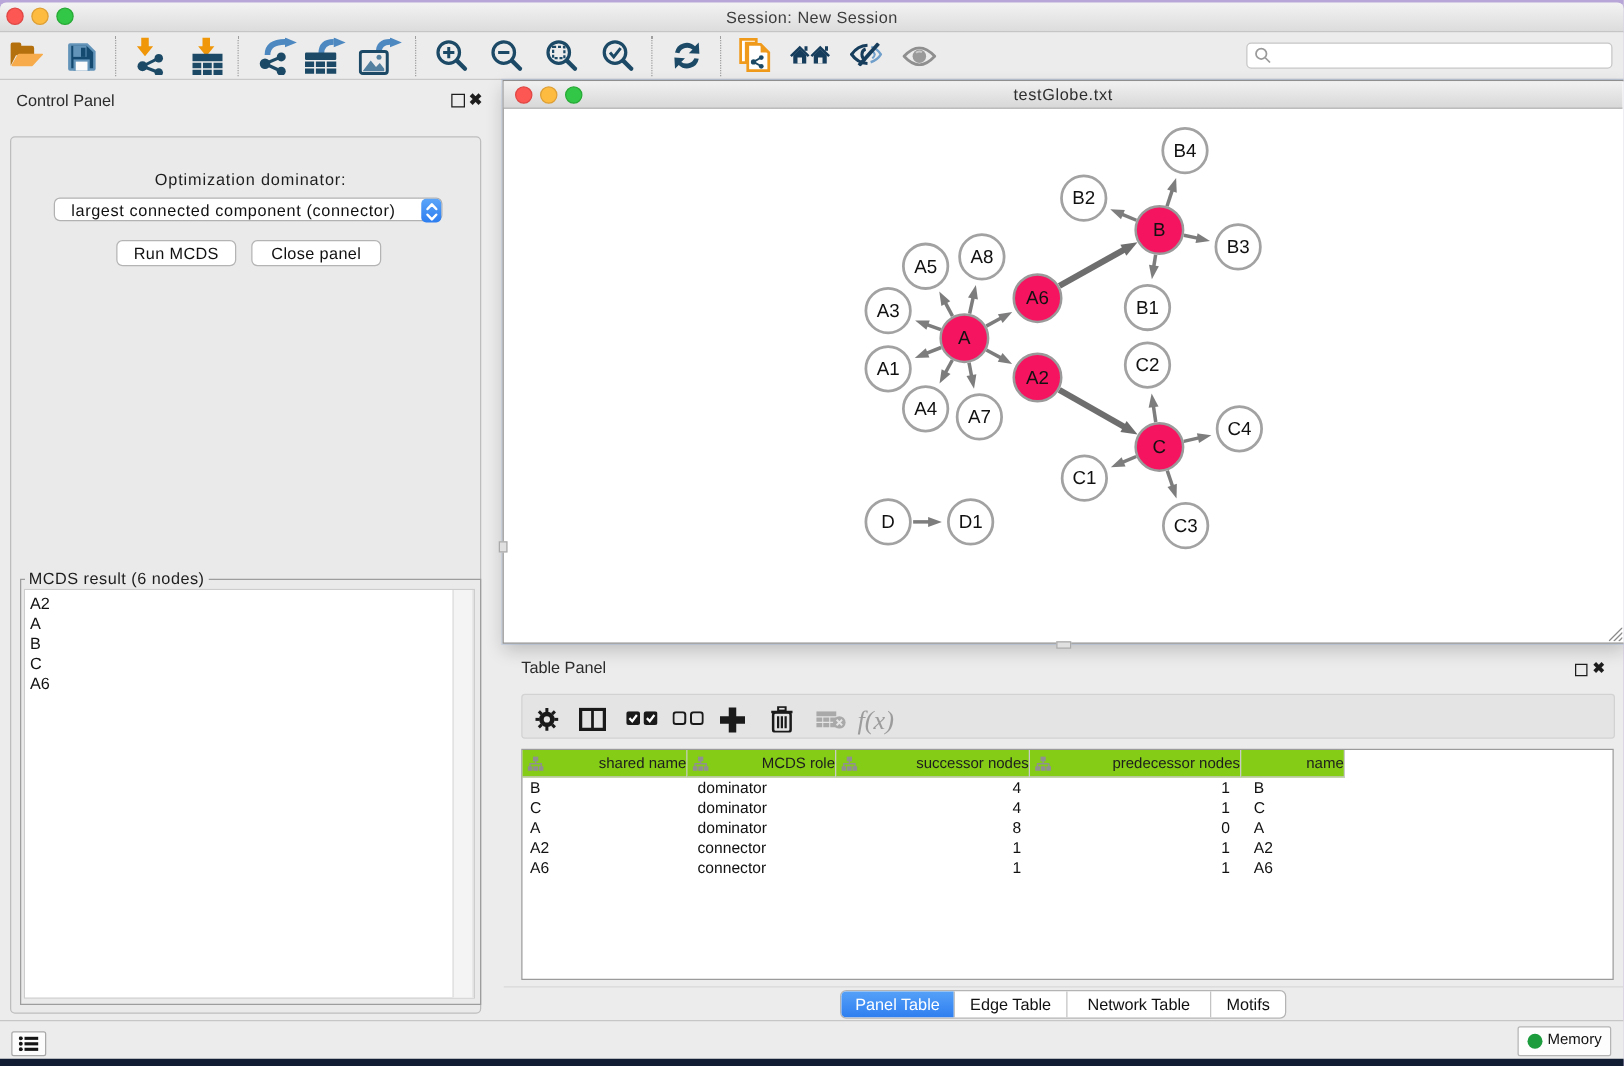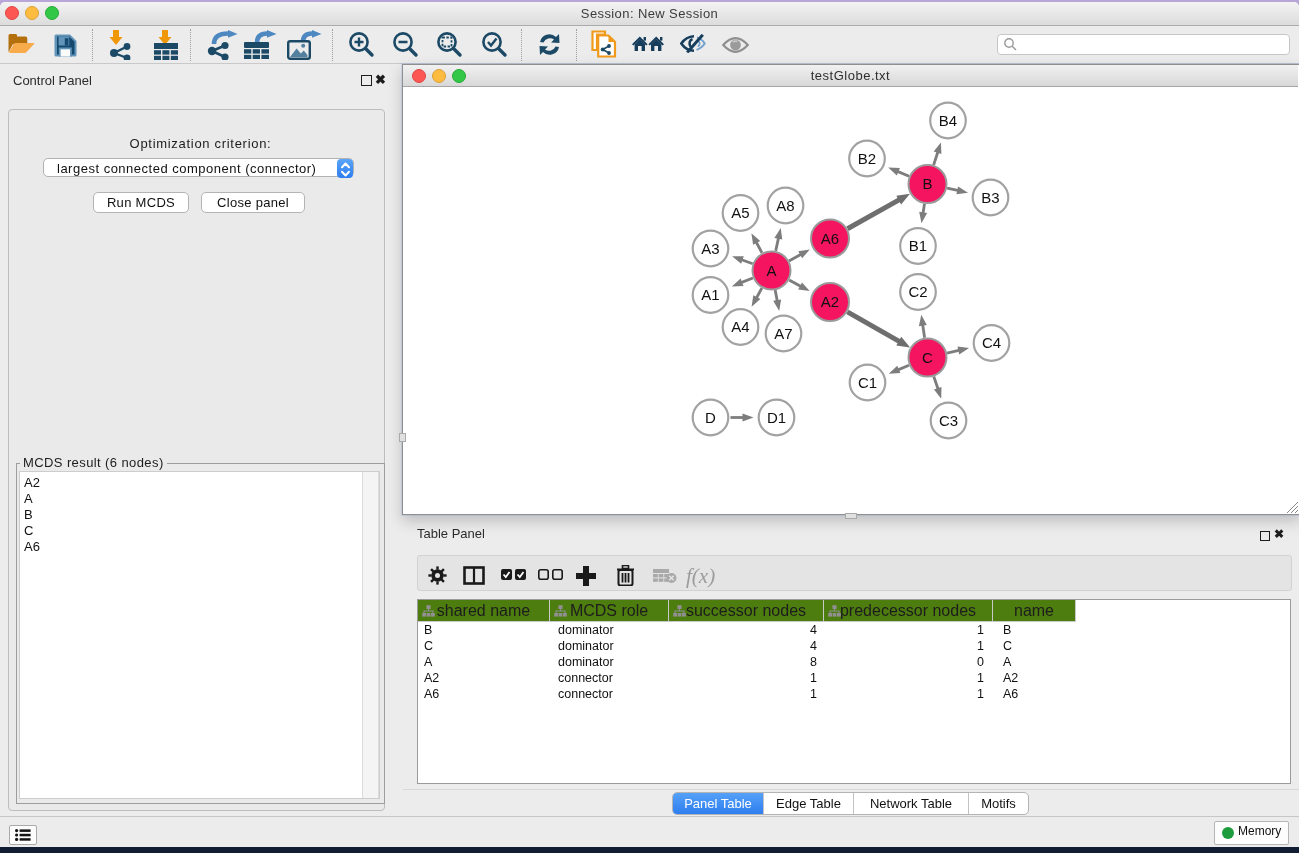--- a/index.html
+++ b/index.html
@@ -47,23 +47,23 @@
               border-left:1px solid #dcdcdc;border-right:1px solid #dcdcdc}
   
   .iwin-titlebar{background:linear-gradient(#f1f1f1,#d8d8d8);
                  border-bottom:1px solid #a6a6a6}
   
   #tp-title{left:417px;top:524px;font-size:13px;color:#2b2b2b}
   #tp-toolbar{left:417px;top:553px;width:873px;height:34px;background:#e4e4e4;
               border:1px solid #d2d2d2;border-radius:3px}
   #ntable{left:417px;top:597px;width:872px;height:183px;background:#fff;
           border:1px solid #9b9b9b}
-  .th{top:0;height:21px;background:#4d7c0f;border-right:1px solid #c9c9c9;
-      border-bottom:1px solid #c9c9c9;font-size:16px;color:#1d1d1d;
-      text-align:center;line-height:21px}
+  .th{top:0;height:21px;background:#84cc16;border-right:1px solid #c9c9c9;
+      border-bottom:1px solid #c9c9c9;font-size:12px;color:#1d1d1d;
+      text-align:right;line-height:21px}
   .td{font-size:12.5px;color:#111;height:16px;line-height:16px}
   
   #statusbar{left:0;top:814px;width:1299px;height:31px;background:#ececec;
              border-top:1px solid #c6c6c6}
   #memorybtn{left:1214px;top:5px;width:73px;height:22px;background:#fdfdfd;
              border:1px solid #b5b5b5;border-radius:2px;font-size:12px;color:#111}
   #bottomstrip{left:0;top:847px;width:1299px;height:6px;background:#101d33}
 </style></head>
 <body>
 <div class="abs" id="appwin">
@@ -203,21 +203,21 @@
     <svg class="abs" style="left:1003px;top:11px" width="15" height="15" viewBox="0 0 15 15">
         <circle cx="6" cy="6" r="4.2" fill="none" stroke="#9a9a9a" stroke-width="1.4"></circle>
         <line x1="9.2" y1="9.2" x2="13" y2="13" stroke="#9a9a9a" stroke-width="1.4"></line>
       </svg>
   </div>
 
   <div class="abs" id="cp-title">Control Panel</div>
   <div class="abs" style="left:361px;top:73px;width:9px;height:9px;border:1.5px solid #1d1d1d"></div>
   <div class="abs wicon" style="left:375px;top:70px">✖</div>
   <div class="abs" id="cp-pane"></div>
-  <div class="abs" id="optlabel">Optimization criterion:</div>
+  <div class="abs" id="optlabel">Optimization dominator:</div>
   <div class="abs" id="combo">largest connected component (connector)</div>
   <div class="abs" id="combobtn">
     <svg width="17" height="21" viewBox="0 0 17 21">
         <path d="M5 8.2 L8.5 4.5 L12 8.2" fill="none" stroke="#fff" stroke-width="2" stroke-linecap="round" stroke-linejoin="round"></path>
         <path d="M5 12.8 L8.5 16.5 L12 12.8" fill="none" stroke="#fff" stroke-width="2" stroke-linecap="round" stroke-linejoin="round"></path>
       </svg>
   </div>
   <div class="abs btn" style="left:93px;top:190px;width:94px">Run MCDS</div>
   <div class="abs btn" style="left:201px;top:190px;width:102px">Close panel</div>
   <div class="abs" id="groupbox"></div>

